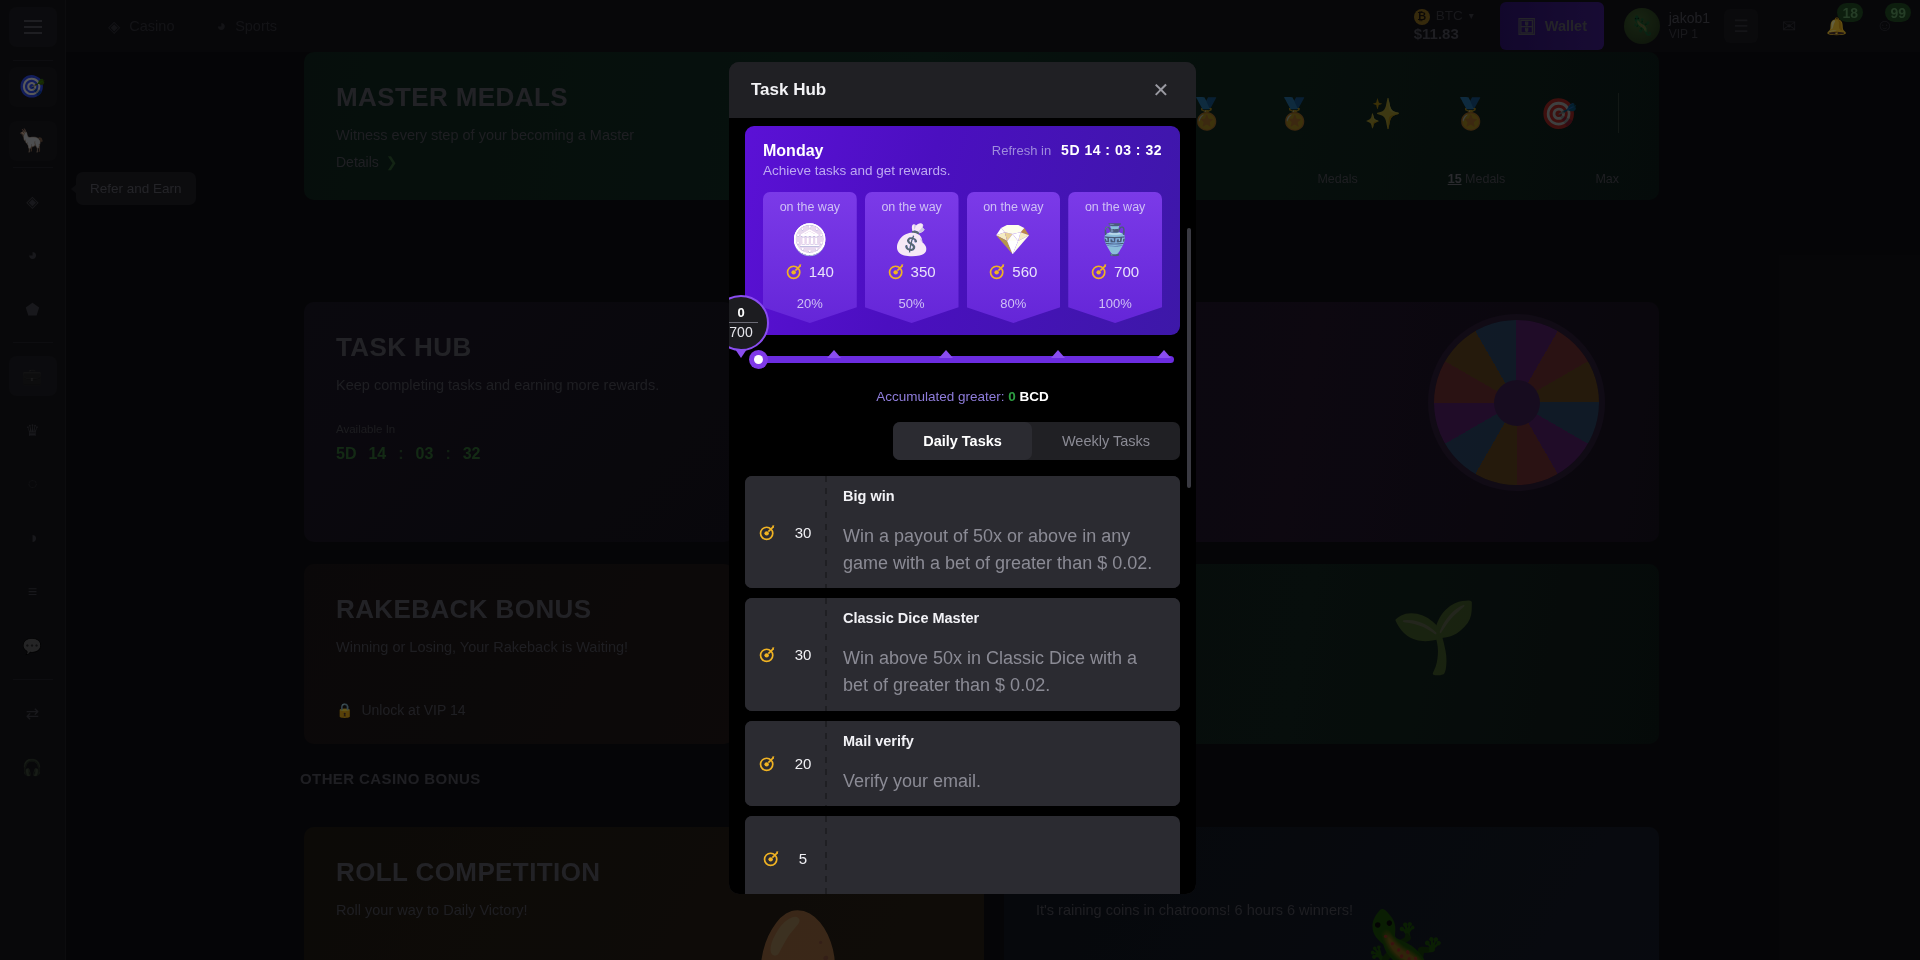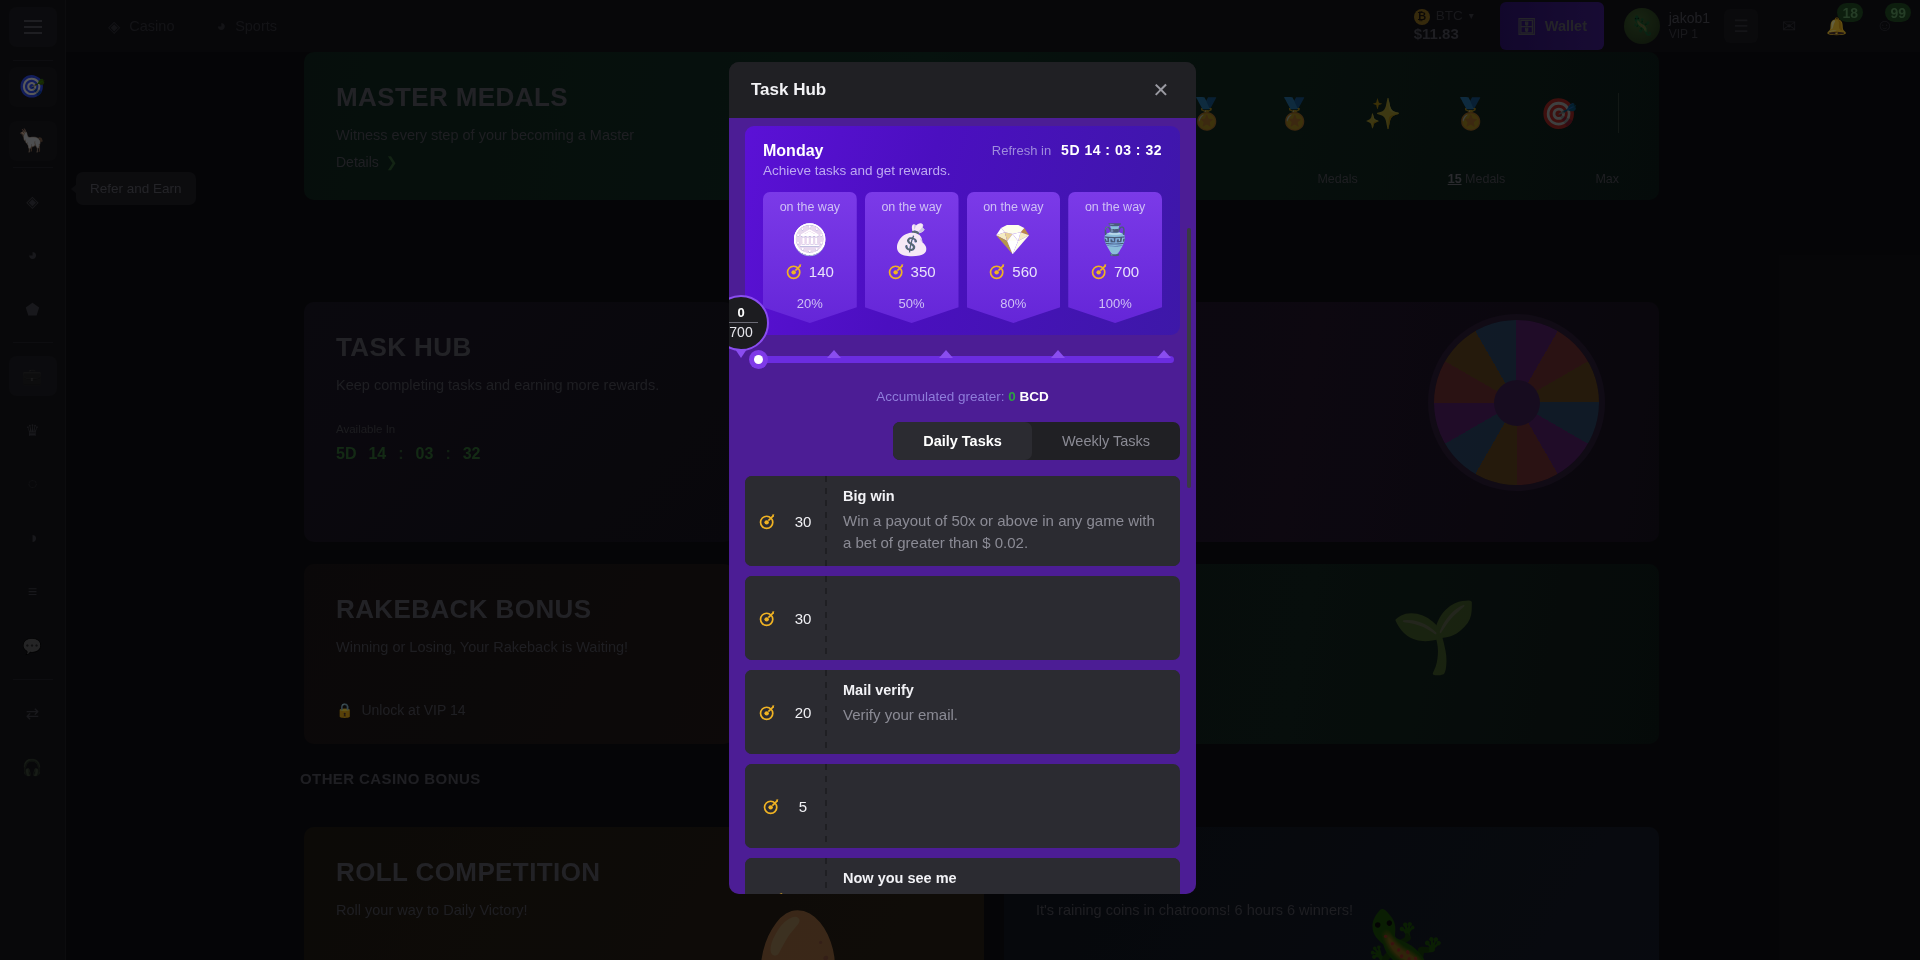--- a/index.html
+++ b/index.html
@@ -153,21 +153,21 @@
     position:absolute; left:729px; top:62px; width:467px; height:832px;
     background:#202024; border-radius:10px; z-index:11;
     display:flex; flex-direction:column; overflow:hidden;
   }
   #modal-head { height:56px; flex:0 0 56px; display:flex; align-items:center;
                 padding:0 22px; background:#202024; }
   #modal-title { font-size:17px; font-weight:bold; color:#f2f2f5; }
   #modal-close { margin-left:auto; width:26px; height:26px; color:#9a9aa2;
                  font-size:20px; display:flex; align-items:center; justify-content:center; }
   #modal-body { flex:1 1 auto; overflow:hidden; position:relative;
-                background:#4c1d95; padding:0 16px; }
+                background:#000000; padding:0 16px; }
 
   
   #banner {
     margin-top:8px; border-radius:9px; padding:16px 18px 12px;
     background:linear-gradient(105deg,#5b11d6 0%, #4b0fc0 40%, #3d18a8 100%);
     position:relative;
   }
   #banner-top { display:flex; align-items:flex-start; }
   #bn-day { font-size:16px; font-weight:bold; color:#fff; }
   #bn-sub { font-size:13.5px; color:#bda9f2; margin-top:3px; }
@@ -227,21 +227,21 @@
   
   #tasklist { margin-top:16px; display:flex; flex-direction:column; gap:10px; }
   .task { display:flex; min-height:84px; border-radius:7px; overflow:hidden; background:#2b2b31; }
   .task-pts { width:80px; flex:0 0 80px; display:flex; align-items:center;
               justify-content:center; gap:19px; background:#2b2b31;
               font-size:15px; color:#f0f0f4; position:relative; }
   .perf { width:2px; flex:0 0 2px;
           background-image:repeating-linear-gradient(180deg,#1f1f23 0 6px,transparent 6px 12px); }
   .task-main { flex:1 1 auto; padding:12px 14px 12px 16px; background:#2b2b31; }
   .task-title { font-size:14.5px; font-weight:bold; color:#f2f2f6; }
-  .task-desc { font-size:15px; color:#8b8b95; line-height:1.48; margin-top:6px; }
+  .task-desc { font-size:18px; color:#8b8b95; line-height:1.48; margin-top:19px; }
 
   #scrollbar { position:absolute; right:5px; top:110px; width:4px; height:260px;
                border-radius:2px; background:#3a3a42; }
 </style>
 </head>
 <body>
 
 <div id="sidebar">
   <div class="sb-btn boxed">
     <svg width="18" height="14" viewBox="0 0 18 14">
@@ -553,20 +553,24 @@
         <div class="task-pts">
           <svg class="target-ico" viewBox="0 0 20 20">
             <circle cx="9" cy="11" r="7.2" fill="none" stroke="#f0b323" stroke-width="2"></circle>
             <circle cx="9" cy="11" r="2.6" fill="#f0b323"></circle>
             <path d="M11 9 L17 3" stroke="#f0b323" stroke-width="2" fill="none"></path>
             <path d="M15 2.2 L18 1.4 L17.2 4.4 Z" fill="#f0b323"></path>
           </svg>
           <span>30</span>
         </div>
         <div class="perf"></div>
+        <div class="task-main">
+          <div class="task-title">Classic Dice Master</div>
+          <div class="task-desc">Win above 50x in Classic Dice with a bet of greater than $ 0.02.</div>
+        </div>
       </div>
 
       <div class="task">
         <div class="task-pts">
           <svg class="target-ico" viewBox="0 0 20 20">
             <circle cx="9" cy="11" r="7.2" fill="none" stroke="#f0b323" stroke-width="2"></circle>
             <circle cx="9" cy="11" r="2.6" fill="#f0b323"></circle>
             <path d="M11 9 L17 3" stroke="#f0b323" stroke-width="2" fill="none"></path>
             <path d="M15 2.2 L18 1.4 L17.2 4.4 Z" fill="#f0b323"></path>
           </svg>

